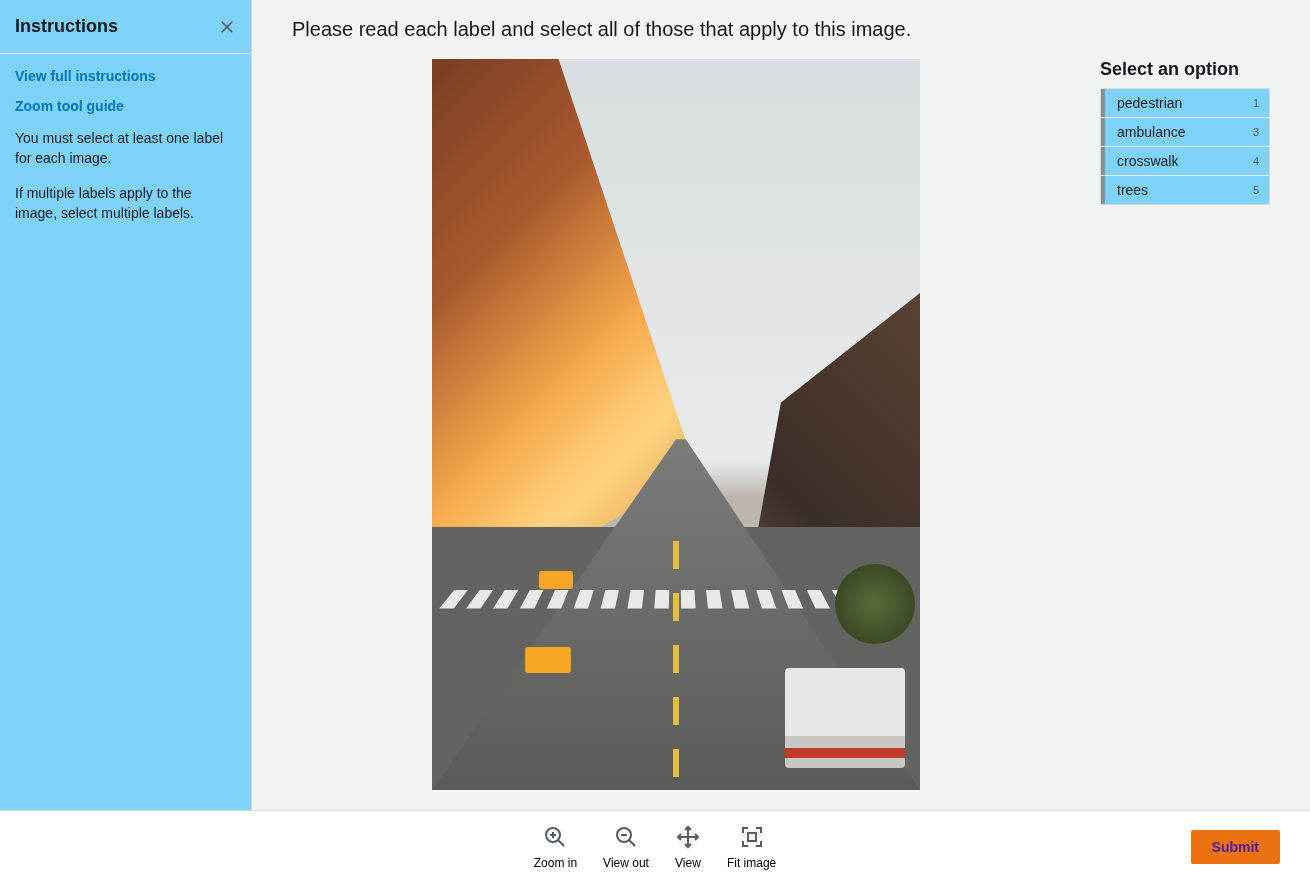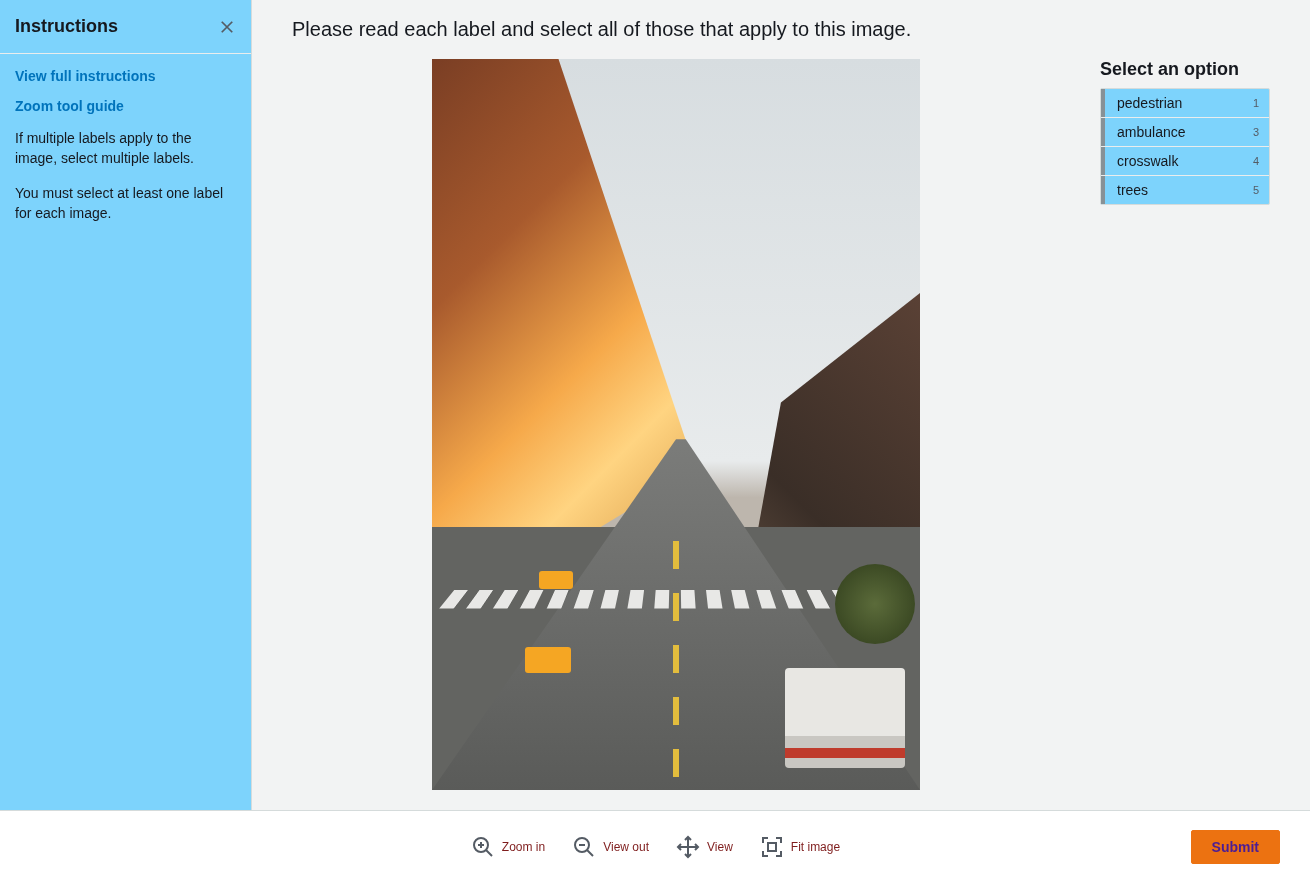--- a/index.html
+++ b/index.html
@@ -98,22 +98,22 @@
   background:#879196;
 }
 .option-label { font-size:14px; padding-left:6px; }
 .option-num { font-size:11px; color:#545b64; }
 .bottom-bar {
   height:72px; border-top:1px solid #d5dbdb; background:#fff;
   display:flex; align-items:center; justify-content:center; position:relative;
 }
 .tool-group { display:flex; gap:26px; }
 .tool-btn {
-  display:flex; flex-direction:row; align-items:center; gap:6px;
-  cursor:pointer; color:#7f1d1d; font-size:12px;
+  display:flex; flex-direction:column; align-items:center; gap:6px;
+  cursor:pointer; color:#000000; font-size:12px;
 }
 .tool-btn .ticon { width:26px; height:26px; display:flex; align-items:center; justify-content:center; }
 .tool-btn svg { stroke:#545b64; stroke-width:2; fill:none; }
 .submit-btn {
   position:absolute; right:30px; top:50%; transform:translateY(-50%);
   background:#ec7211; color:#4c1d95; border:1px solid #ec7211;
   font-weight:700; font-size:14px; padding:8px 20px; border-radius:2px;
   cursor:pointer;
 }
 </style>
@@ -127,22 +127,22 @@
         <div class="sidebar-title">Instructions</div>
         <div class="close-icon">
           <svg viewBox="0 0 16 16" width="14" height="14">
               <path d="M2 2 L14 14 M14 2 L2 14"></path>
             </svg>
         </div>
       </div>
       <div class="sidebar-body">
         <a class="sidebar-link">View full instructions</a>
         <a class="sidebar-link">Zoom tool guide</a>
+        <p class="sidebar-text">You must select at least one label for each image.</p>
         <p class="sidebar-text">If multiple labels apply to the image, select multiple labels.</p>
-        <p class="sidebar-text">You must select at least one label for each image.</p>
       </div>
     </aside>
 
     <main class="main">
       <div class="main-header">Please read each label and select all of those that apply to this image.</div>
       <div class="main-body">
         <div class="image-wrap">
           <div class="image-placeholder">
             <div class="sky"></div>
             <div class="bldg-l"></div>

